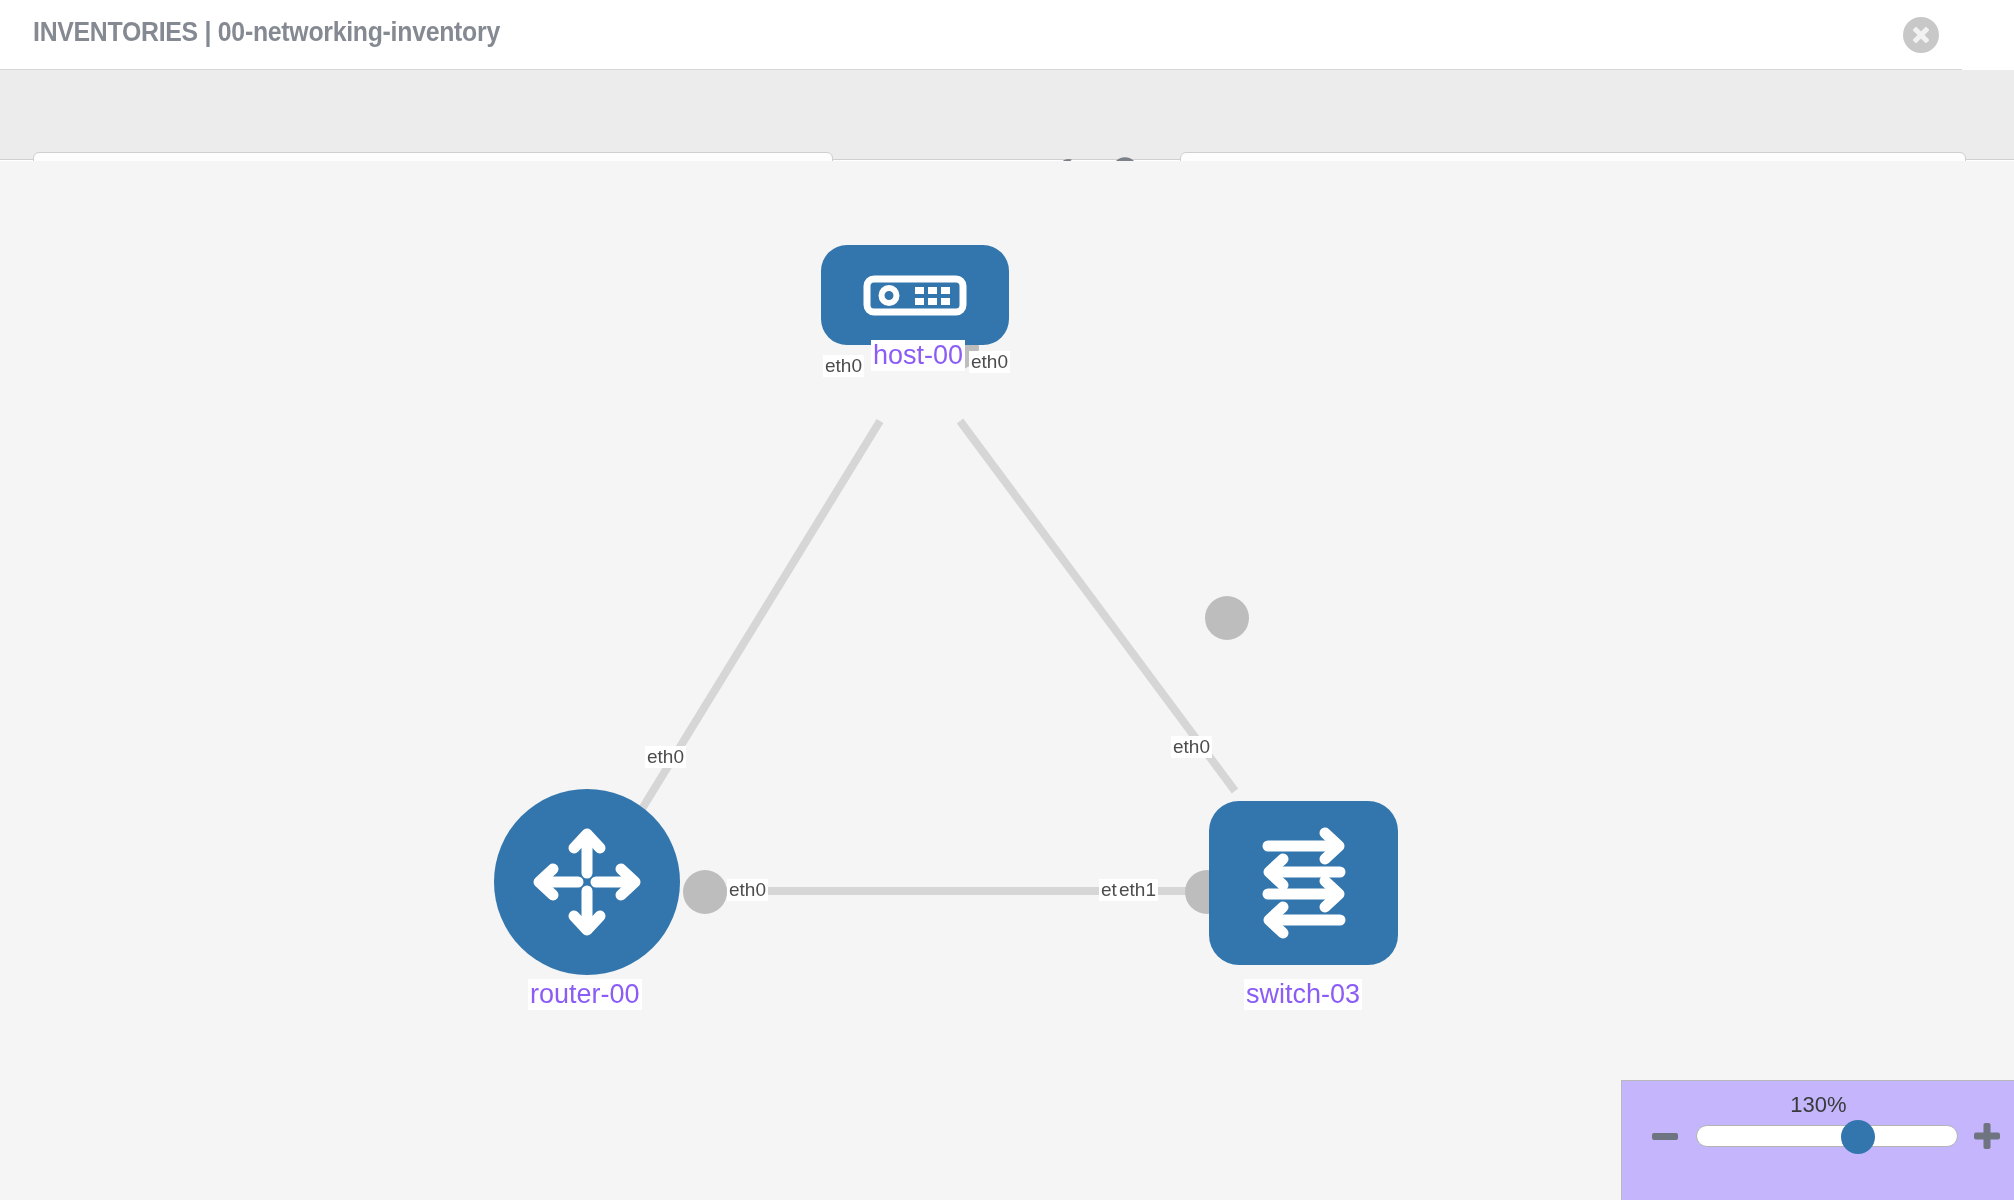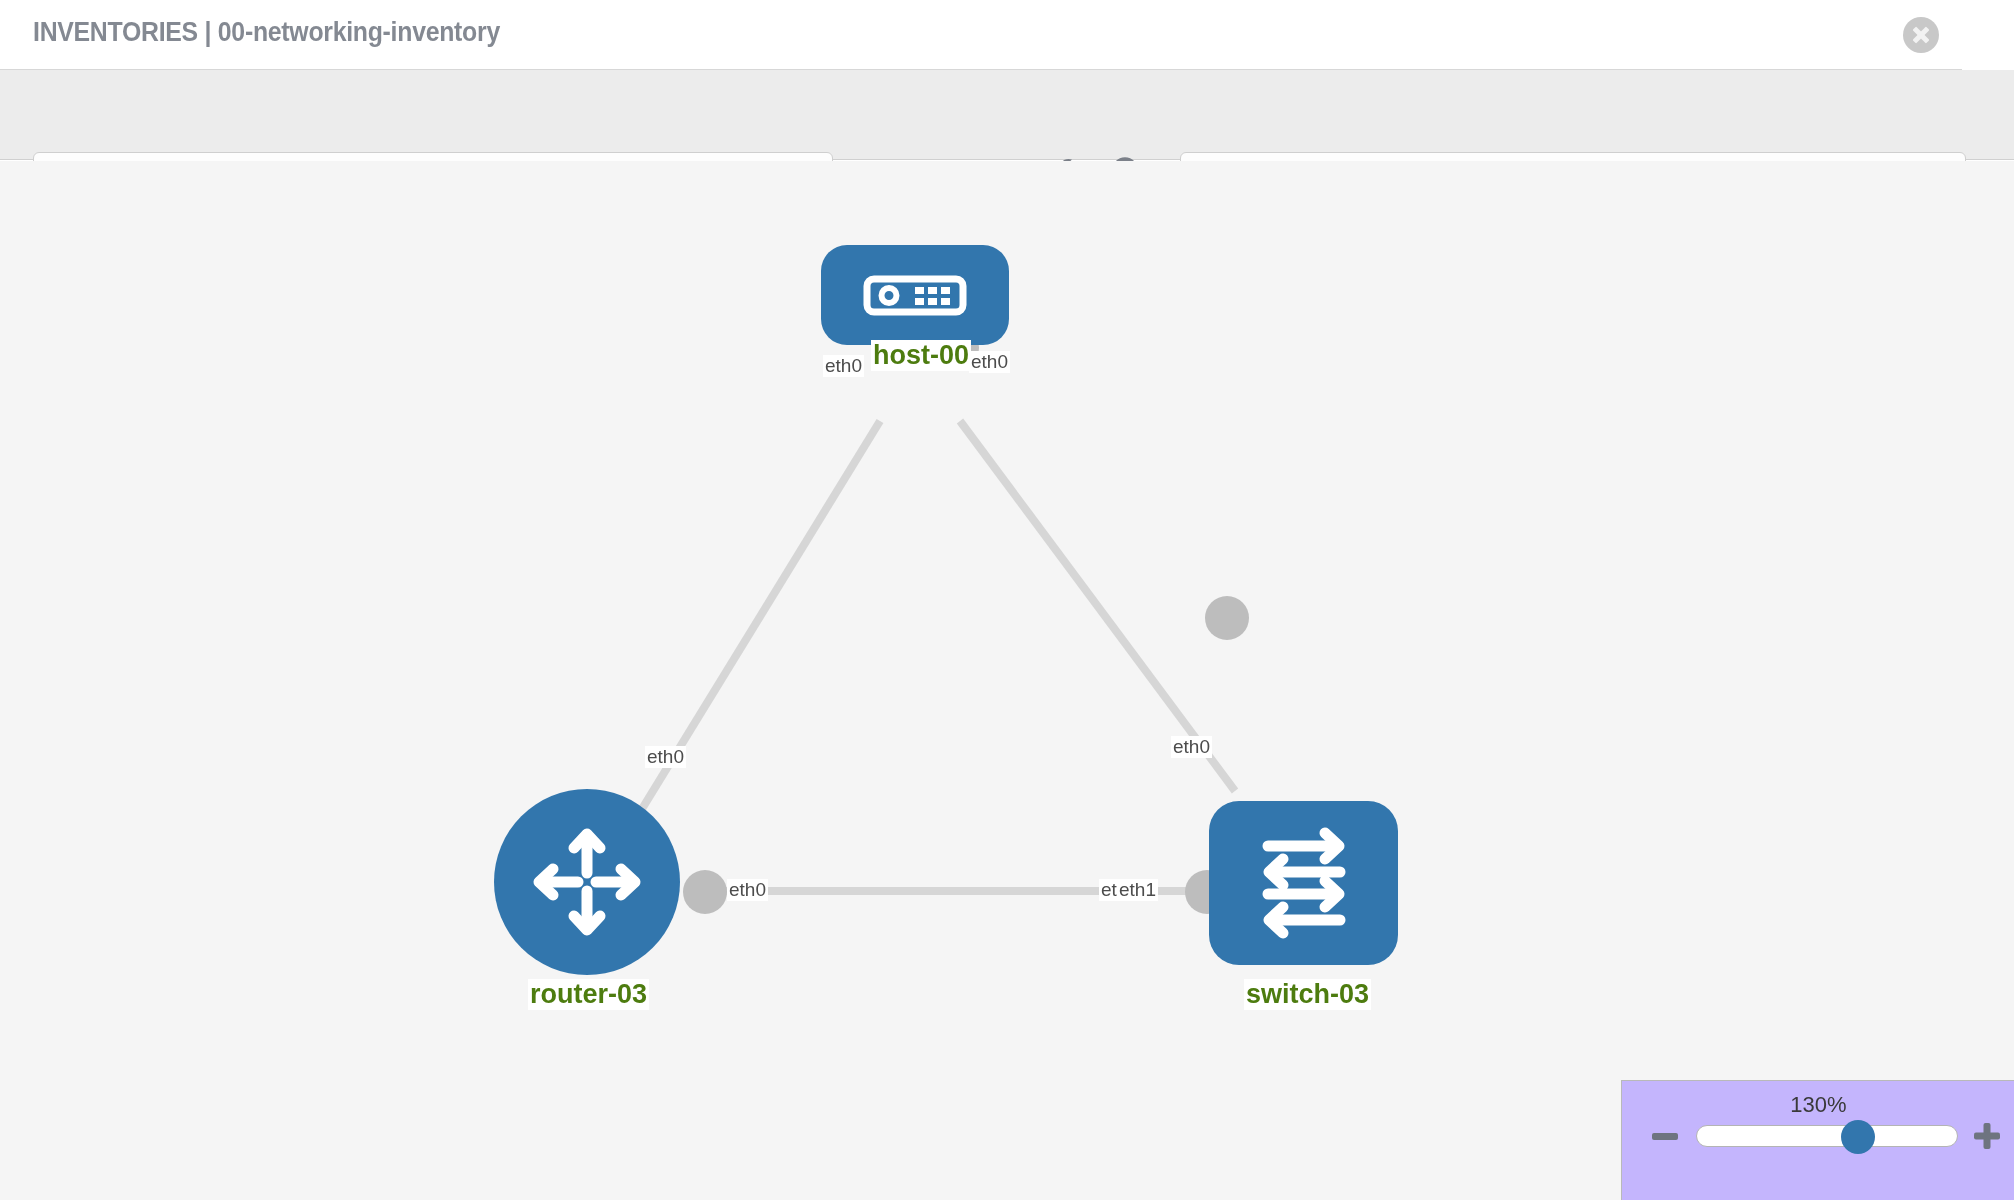--- a/index.html
+++ b/index.html
@@ -95,25 +95,24 @@
 
   .node {
     position: absolute;
     background: #3276ad;
     display: flex; align-items: center; justify-content: center;
     cursor: pointer;
   }
   .node-label {
     position: absolute;
     font-size: 27px;
-    color: #4d7c0f;
+    color: #8b5cf6;
     background: #ffffff;
     white-space: nowrap;
     padding: 0 2px;
-    font-weight: bold;
   }
   .port-label {
     position: absolute;
     font-size: 19px;
     color: #4c4c4c;
     background: #ffffff;
     white-space: nowrap;
     padding: 0 2px;
   }
   .connector {
@@ -235,21 +234,21 @@
             <path d="M46 25 L59 11 L72 25"></path>
           <path d="M59 68 V106"></path>
             <path d="M46 93 L59 107 L72 93"></path>
           <path d="M50 59 H12"></path>
             <path d="M25 46 L11 59 L25 72"></path>
           <path d="M68 59 H106"></path>
             <path d="M93 46 L107 59 L93 72"></path>
         </g>
       </svg>
     </div>
-    <div class="node-label" style="left:528px; top:818px;">router-03</div>
+    <div class="node-label" style="left:528px; top:818px;">router-00</div>
     <div class="port-label" style="left:645px; top:585px;">eth0</div>
     <div class="port-label" style="left:727px; top:718px;">eth0</div>
 
     <div class="node" id="node-switch" style="left:1209px; top:640px; width:189px; height:164px; border-radius:30px;">
       <svg width="124" height="118" viewBox="0 0 124 118">
         <g stroke="#ffffff" stroke-width="11" stroke-linecap="round" stroke-linejoin="round" fill="none">
           <path d="M26 22 H96"></path>
             <path d="M83 9 L97 22 L83 35"></path>
           <path d="M98 48 H28"></path>
             <path d="M41 35 L27 48 L41 61"></path>

